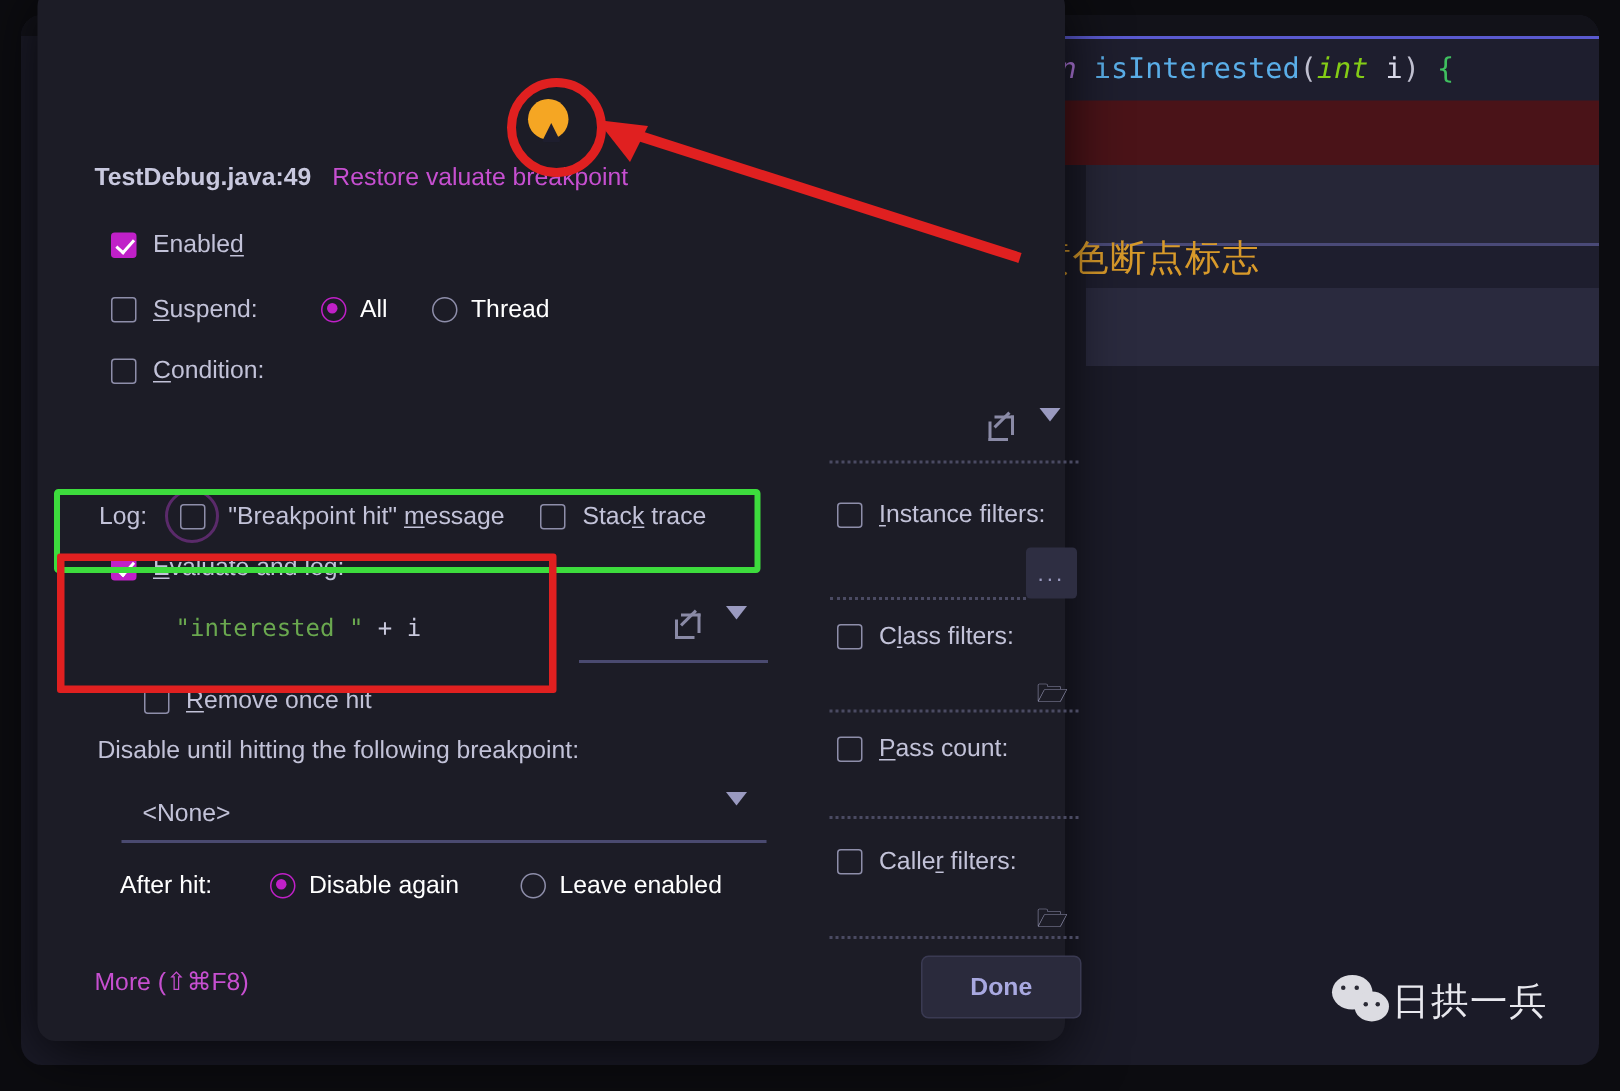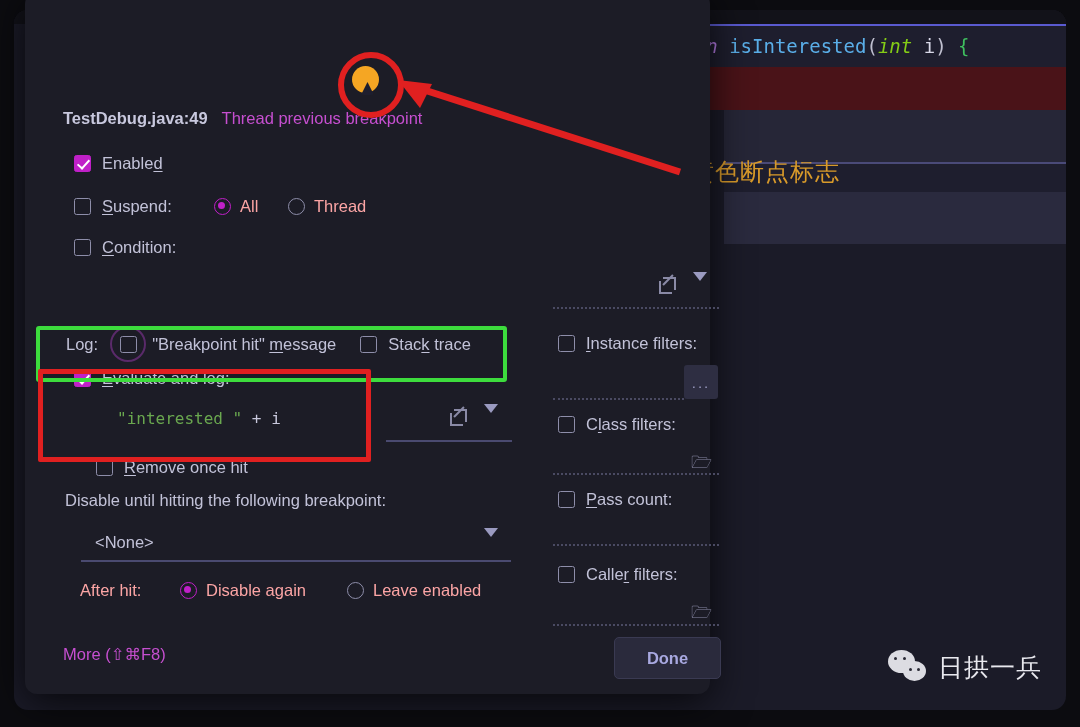--- a/index.html
+++ b/index.html
@@ -57,21 +57,21 @@
   
   .cb{width:17px;height:17px;border:1.6px solid #8e8eaa;border-radius:2.5px;
       box-sizing:border-box;flex:none;background:transparent;}
   .cb.on{background:#c020c8;border-color:#c020c8;position:relative;}
   .cb.on:after{content:"";position:absolute;left:5px;top:1px;width:5px;height:10px;
       border:solid #fff;border-width:0 2.4px 2.4px 0;transform:rotate(42deg);}
   .cb-ring{position:relative;display:flex;align-items:center;justify-content:center;
       width:32px;height:32px;border-radius:50%;border:2px solid #5a2a6a;flex:none;}
 
   .lbl{font-size:16.5px;color:#c2c2d8;margin-left:11px;}
-  .lbl.dim{color:#fca5a5;}
+  .lbl.dim{color:#ffffff;}
   .u{text-decoration:underline;text-underline-offset:2px;}
 
   
   .rb{width:17px;height:17px;border-radius:50%;border:1.8px solid #8e8eaa;
       box-sizing:border-box;flex:none;position:relative;}
   .rb.on{border-color:#c020c8;}
   .rb.on:after{content:"";position:absolute;left:3.4px;top:3.4px;width:7px;height:7px;
       border-radius:50%;background:#c020c8;}
 
   .dotline{position:absolute;height:0;border-bottom:2px dotted #4a4a62;}
@@ -106,21 +106,21 @@
   .ann{position:absolute;pointer-events:none;}
   .ring{left:338px;top:52px;width:54px;height:54px;border:6px solid #e02020;border-radius:50%;}
   .bp-dot{position:absolute;left:352px;top:66px;width:27px;height:27px;border-radius:50%;
           background:#f5a623;}
   .bp-dot:after{content:"";position:absolute;left:9px;top:16px;width:13px;height:13px;
           background:#1e1e2e;border-radius:0 0 3px 3px;clip-path:polygon(50% 0,100% 100%,0 100%);}
   .grn-box{left:36px;top:326px;width:463px;height:48px;border:4px solid #3ddc3d;border-radius:3px;}
   .red-box{left:38px;top:369px;width:323px;height:83px;border:5px solid #e02020;border-radius:2px;}
 
   
-  .wm{position:absolute;left:888px;top:650px;display:flex;align-items:center;gap:10px;}
+  .wm{position:absolute;left:888px;top:650px;display:flex;align-items:center;}
   .wm-txt{font-size:25px;color:#e8e8ee;font-family:"DejaVu Sans",sans-serif;letter-spacing:1px;}
   .bubble{position:relative;width:40px;height:34px;}
   .bub{position:absolute;background:#dcdce2;border-radius:50%;}
   .bub.big{left:0;top:0;width:27px;height:23px;}
   .bub.sm{left:15px;top:11px;width:23px;height:20px;}
   .eye{position:absolute;width:3.4px;height:3.4px;border-radius:50%;background:#2a2a35;}
 </style>
 </head>
 <body>
 
@@ -155,21 +155,21 @@
     <div class="band b3"></div>
     <div class="band b4"></div>
   </div>
 
   <div class="cn-annot">黄色断点标志</div>
 
   <div class="dialog">
 
     <div class="dlg-head">
       <span class="dlg-title">TestDebug.java:49</span>
-      <span class="dlg-link">Thread previous breakpoint</span>
+      <span class="dlg-link">Restore valuate breakpoint</span>
     </div>
 
     <div class="row" style="left:49px;top:162px;">
       <span class="cb on"></span>
       <span class="lbl">Enable<span class="u">d</span></span>
     </div>
 
     <div class="row" style="left:49px;top:205px;">
       <span class="cb"></span>
       <span class="lbl"><span class="u">S</span>uspend:</span>

